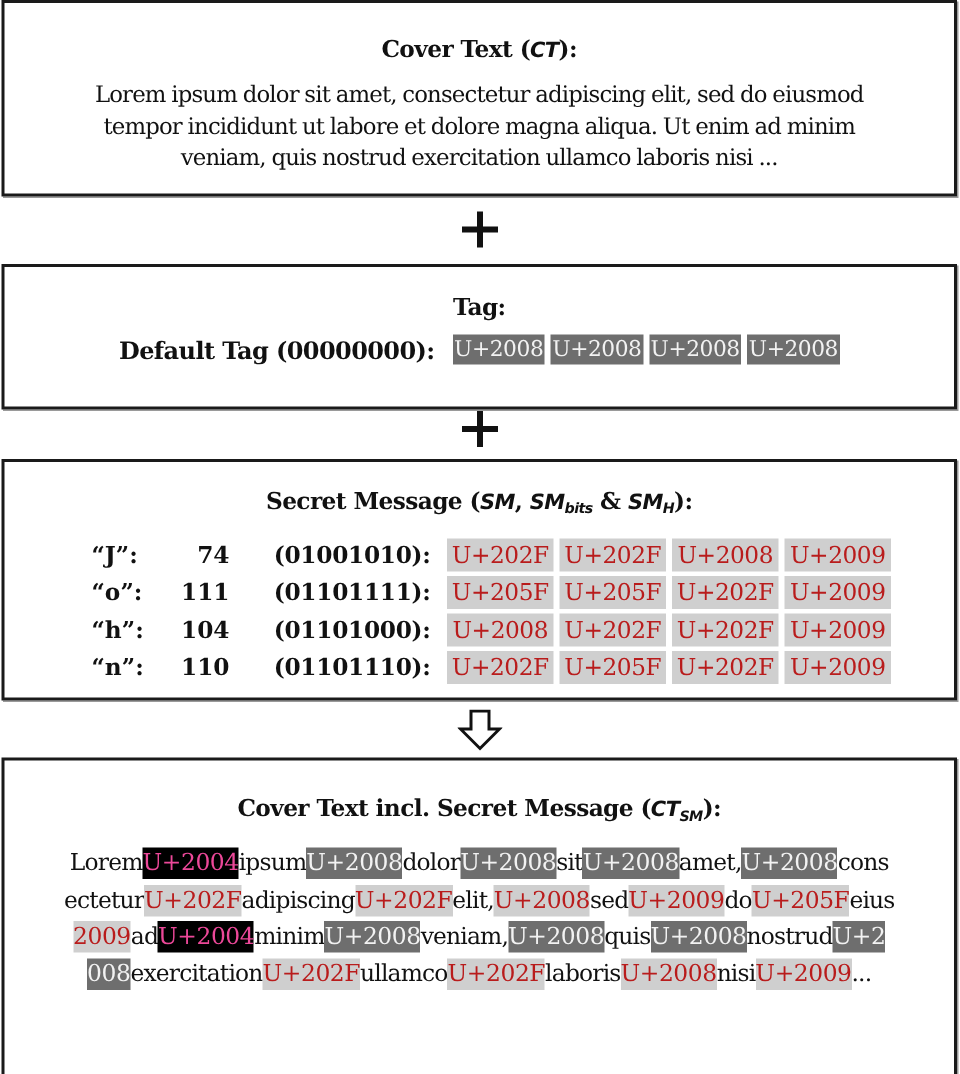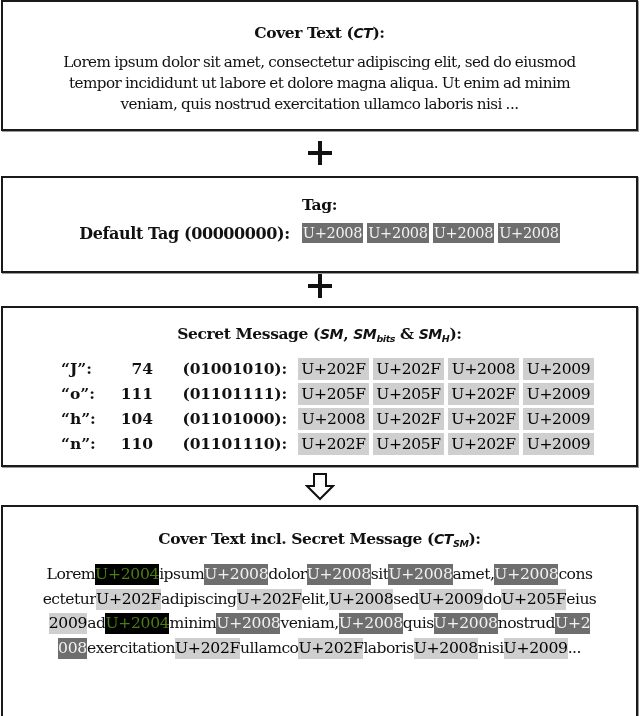--- a/index.html
+++ b/index.html
@@ -66,22 +66,22 @@
   }
 
   .chip {
     display: inline-block;
     font-size: 14.5px;
     line-height: 20px;
     padding: 0 1px;
     letter-spacing: -0.3px;
   }
   .chip.dark { background: #6e6e6e; color: #f2f2f2; }
-  .chip.light { background: #cfcfcf; color: #000000; }
-  .chip.black { background: #000; color: #4d7c0f; }
+  .chip.light { background: #cfcfcf; color: #b91c1c; }
+  .chip.black { background: #000; color: #ec4899; }
 
   
   #box-sm { top: 306px; height: 161px; }
   #box-sm .box-title { margin-top: 16px; }
   .sm-table { margin: 7px 0 0 0; }
   .sm-row {
     display: flex;
     align-items: center;
     height: 25px;
   }

